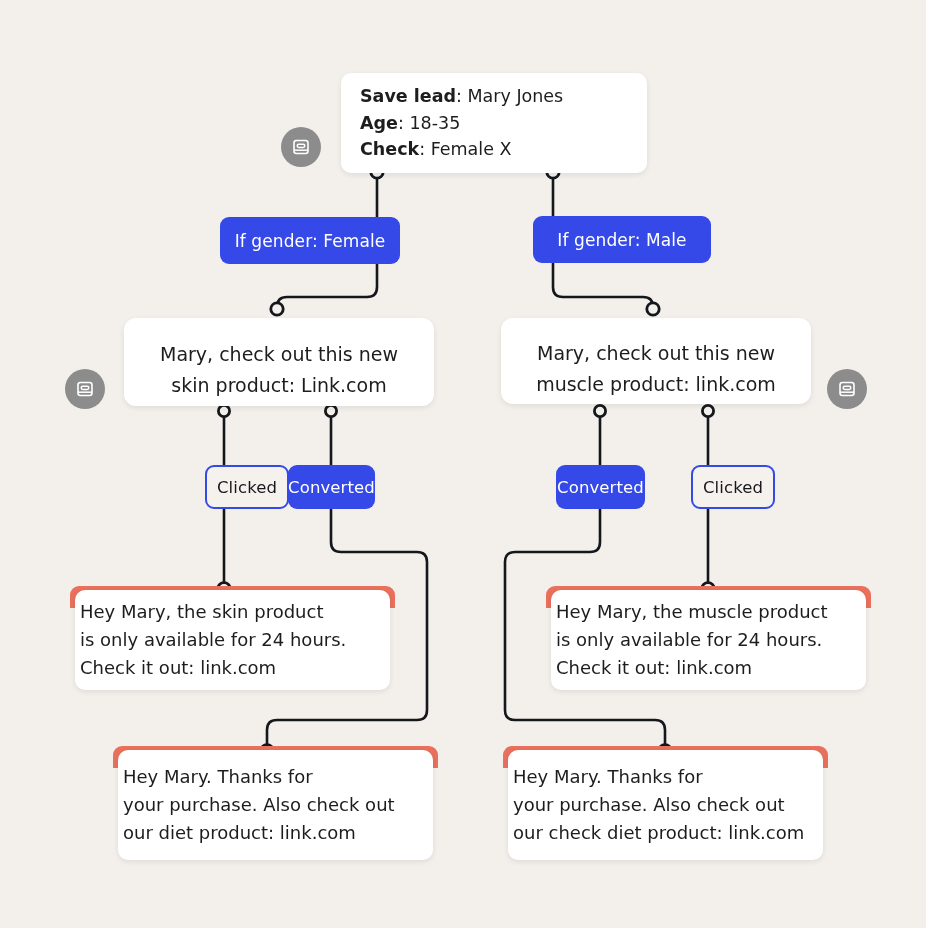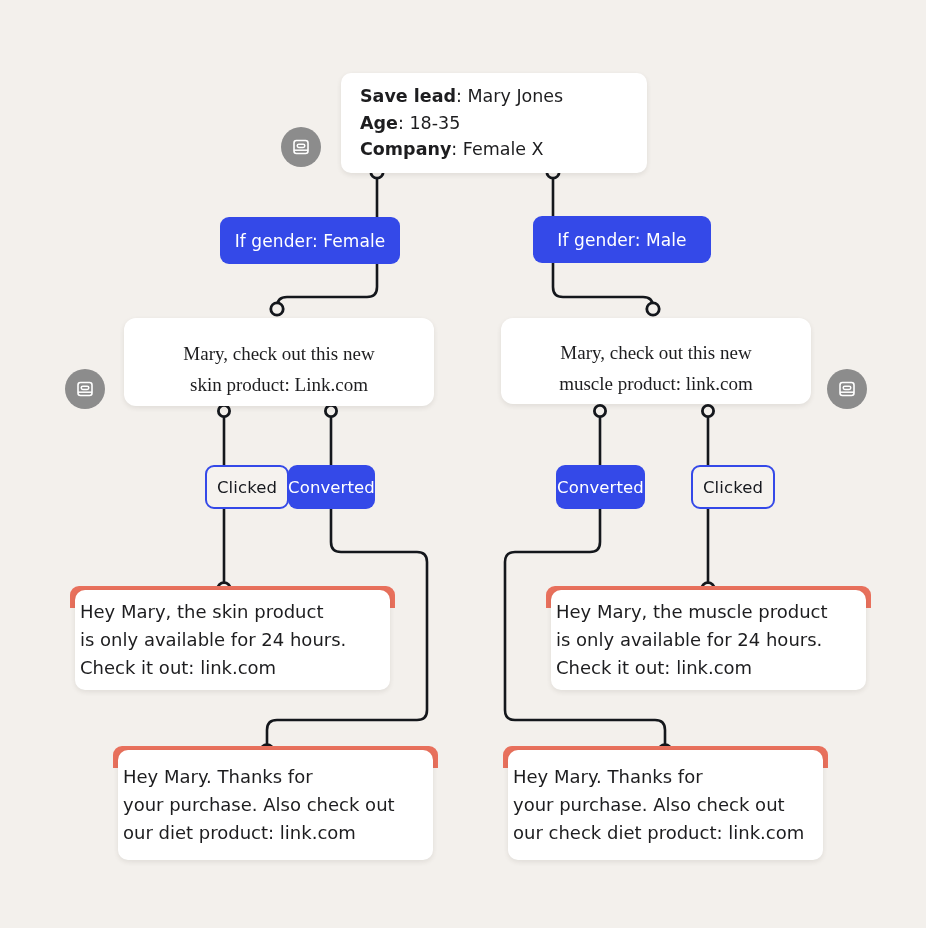--- a/index.html
+++ b/index.html
@@ -49,21 +49,20 @@
   .lead-card {
     left: 341px; top: 73px; width: 306px; height: 100px;
     padding: 10px 19px;
     border-radius: 10px;
   }
   .lead-card .card-line { font-size: 17.5px; line-height: 1.53; }
 
   .msg-card {
     padding: 26px 0 10px 0;
     text-align: center;
-    font-family: Liberation Serif, serif;
   }
   .msg-card .card-line { font-size: 19px; line-height: 1.62; }
 
   .msg-left  { left: 124px; top: 318px; width: 310px; height: 88px; }
   .msg-right { left: 501px; top: 318px; width: 310px; height: 86px; }
 
   
   .accent-wrap { position: absolute; }
   .accent-bar {
     position: absolute;
@@ -187,21 +186,21 @@
       <circle cx="224" cy="589" r="6.4"></circle>
       <circle cx="708" cy="589" r="6.4"></circle>
       <circle cx="267" cy="751" r="6.4"></circle>
       <circle cx="665" cy="751" r="6.4"></circle>
     </g>
   </svg>
 
   <div class="card lead-card">
     <div class="card-line"><b>Save lead</b><span>: Mary Jones</span></div>
     <div class="card-line"><b>Age</b><span>: 18-35</span></div>
-    <div class="card-line"><b>Company</b><span>: Female X</span></div>
+    <div class="card-line"><b>Check</b><span>: Female X</span></div>
   </div>
 
   <div class="pill pill-solid cond-m">
     <span>If gender: Male</span>
   </div>
   <div class="pill pill-solid cond-f">
     <span>If gender: Female</span>
   </div>
 
   <div class="card msg-card msg-left">

